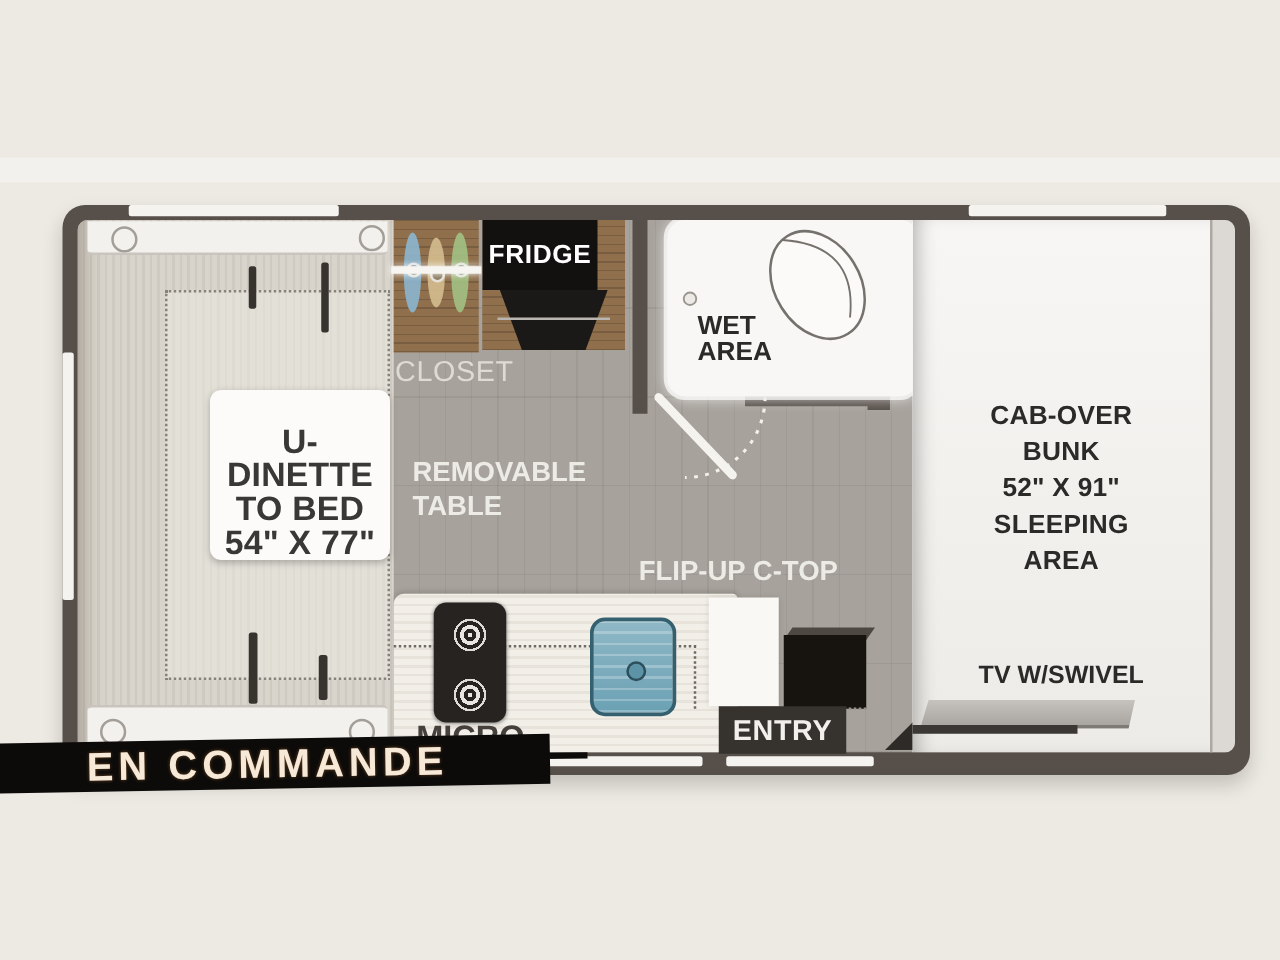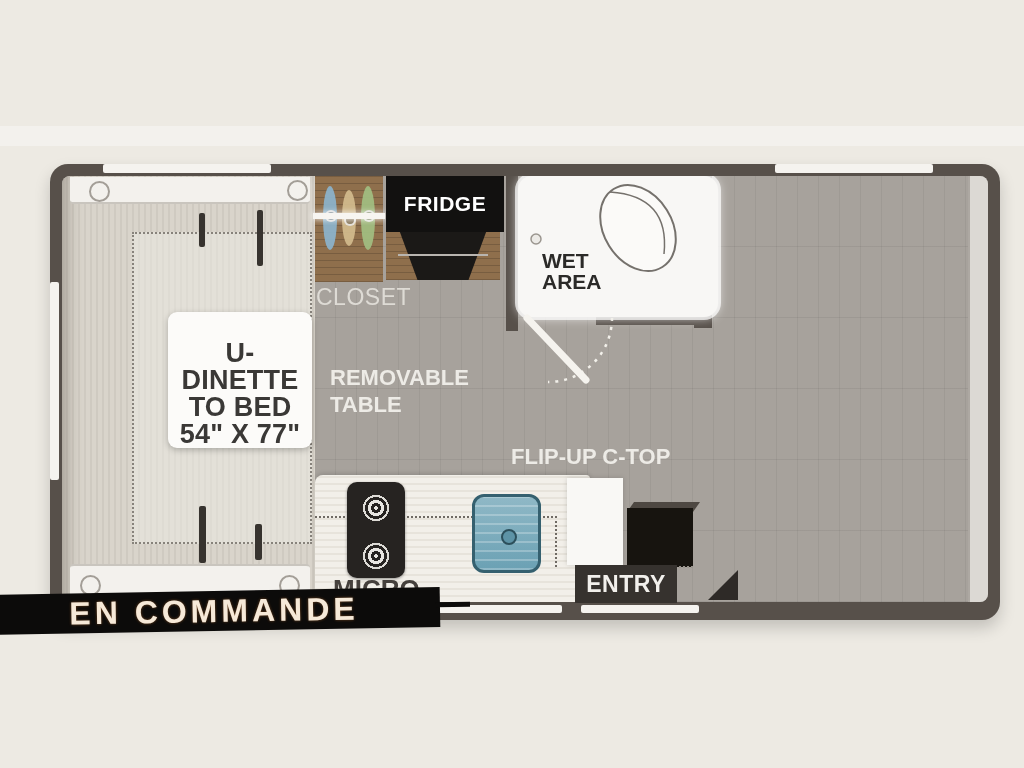--- a/index.html
+++ b/index.html
@@ -39,34 +39,34 @@
   .wood{background:#8f6f4c;background-image:repeating-linear-gradient(0deg, rgba(0,0,0,.16) 0 1px, transparent 1px 7px);}
   #closet-tile{left:253px;top:0;width:68px;height:106px;}
   .hanger{width:14px;height:64px;border-radius:50%;top:10px;opacity:.92;}
   .hanger::after{content:"";position:absolute;left:2px;top:24px;width:8px;height:8px;border-radius:50%;
                  border:2px solid rgba(255,255,255,.85);background:rgba(40,35,30,.45);}
   #hanger-blue{left:8px;background:#8cb4cd;}
   #hanger-tan{left:27px;top:14px;height:56px;background:#d3bb8e;}
   #hanger-green{left:46px;background:#a2bf82;}
   #closet-rod{left:-2px;top:37px;width:72px;height:6px;background:#f7f5f1;box-shadow:0 0 6px #fff;}
   #fridge-tile{left:324px;top:0;width:114px;height:104px;}
-  #fridge-label{left:0;top:0;width:118px;height:56px;background:#121110;color:#fff;
+  #fridge-label{left:0;top:0;width:92px;height:56px;background:#121110;color:#fff;
     font-size:21px;font-weight:bold;text-align:center;line-height:56px;letter-spacing:.5px;}
   #fridge-body{left:0;top:56px;width:114px;height:48px;}
   #fridge-shape{left:8px;top:0;width:98px;height:48px;background:#1b1917;
     clip-path:polygon(6% 0,94% 0,76% 100%,24% 100%);}
   #fridge-line{left:12px;top:22px;width:90px;height:2px;background:#b9b5b0;}
   #closet-label{left:254px;top:108px;font-size:23px;font-weight:normal;color:#dedbd5;letter-spacing:.5px;}
 
   
   .bath-wall{background:#57504a;}
   #bath-wall-left{left:444px;top:0;width:12px;height:155px;}
   #bath-wall-right{left:632px;top:0;width:18px;height:152px;}
   #bath-wall-bottom{left:534px;top:134px;width:116px;height:15px;}
-  #bath-box{left:456px;top:0;width:200px;height:141px;background:#f8f7f5;border-radius:14px;
+  #bath-box{left:472px;top:0;width:200px;height:141px;background:#f8f7f5;border-radius:14px;
     box-shadow:0 0 0 3px rgba(255,255,255,.7),0 0 12px rgba(255,255,255,.9);}
   #bath-text{left:24px;top:74px;font-size:21px;font-weight:bold;color:#2b2a28;line-height:21px;}
 
   
   .floor-text{font-weight:bold;color:#edebe6;}
   #removable-label{left:268px;top:188px;font-size:22px;line-height:27px;}
   #flipup-label{left:449px;top:268px;font-size:22px;}
 
   
   #counter{left:253px;top:299px;width:275px;height:127px;border-radius:8px 4px 0 0;
@@ -191,20 +191,32 @@
     <div class="abs" id="sink">
       <div class="abs" id="sink-drain"></div>
     </div>
     <div class="abs" id="white-panel"></div>
     <div class="abs" id="step-bevel"></div>
     <div class="abs" id="step-box"></div>
     <div class="abs" id="step-dash"></div>
     <div class="abs" id="micro-label">MICRO</div>
     <div class="abs" id="wall-wedge"></div>
 
+    <div class="abs" id="bunk">
+      <div class="abs" id="bunk-text">
+        <div>CAB-OVER</div>
+        <div>BUNK</div>
+        <div>52" X 91"</div>
+        <div>SLEEPING</div>
+        <div>AREA</div>
+      </div>
+      <div class="abs" id="tv-label">TV W/SWIVEL</div>
+      <div class="abs" id="tv-bar"></div>
+      <div class="abs" id="tv-bar-dark"></div>
+    </div>
     <div class="abs" id="cab-band"></div>
   </div>
 
   <div class="abs window" style="left:103px;top:164px;width:168px;height:9px;"></div>
   <div class="abs window" style="left:775px;top:164px;width:158px;height:9px;"></div>
   <div class="abs window" style="left:430px;top:605px;width:132px;height:8px;"></div>
   <div class="abs window" style="left:581px;top:605px;width:118px;height:8px;"></div>
   <div class="abs window" style="left:50px;top:282px;width:9px;height:198px;"></div>
 
   <div class="abs" id="entry-label">ENTRY</div>

